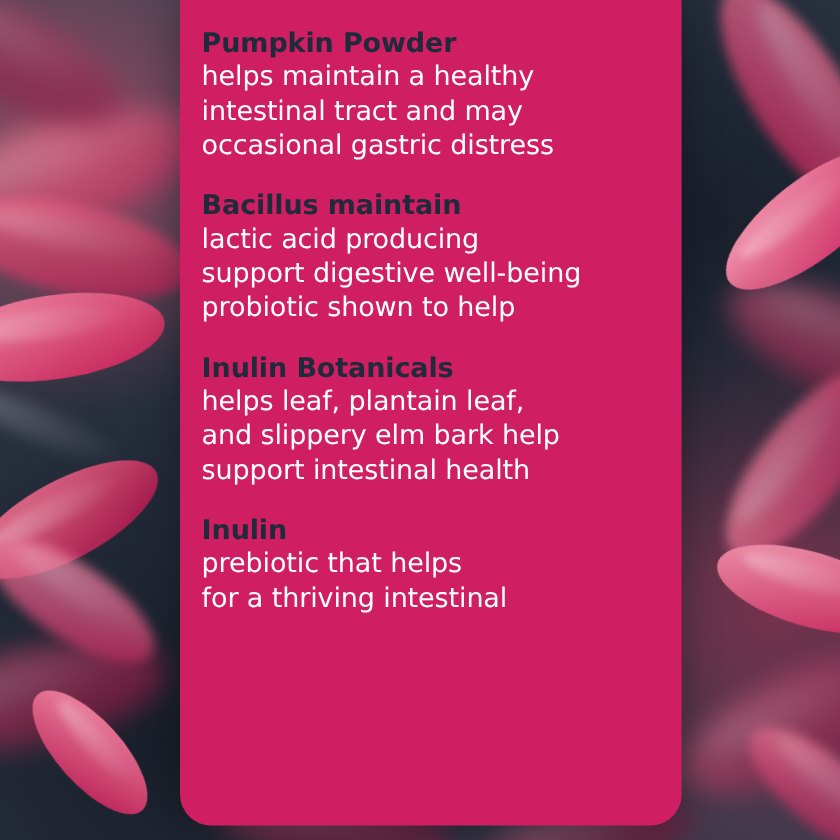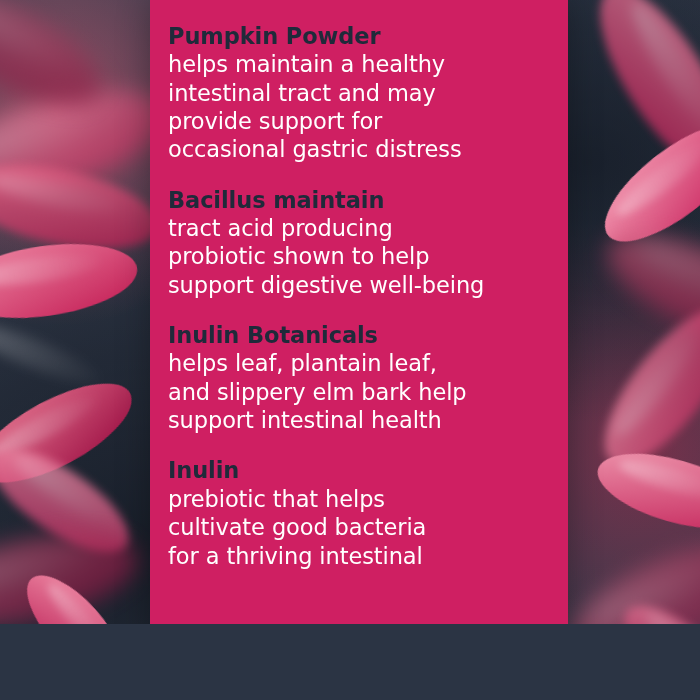--- a/index.html
+++ b/index.html
@@ -9,21 +9,21 @@
   body {
     width: 700px;
     height: 700px;
     overflow: hidden;
     font-family: "DejaVu Sans", sans-serif;
     background: #2b3444;
   }
   .stage {
     position: relative;
     width: 700px;
-    height: 624px;
+    height: 700px;
     overflow: hidden;
     background: #0f172a;
   }
   
   .bg {
     position: absolute;
     inset: 0;
     background:
       radial-gradient(circle at 8% 18%, rgba(233,90,120,0.55) 0%, rgba(233,90,120,0) 26%),
       radial-gradient(circle at 92% 72%, rgba(206,40,80,0.45) 0%, rgba(206,40,80,0) 30%),
@@ -173,41 +173,39 @@
       <div class="hl"></div>
     </div>
 
   <div class="panel">
     <div class="panel-inner">
 
       <div class="block">
         <div class="block-title">Pumpkin Powder</div>
         <div class="block-body">helps maintain a healthy</div>
         <div class="block-body">intestinal tract and may</div>
-        <div class="block-body">provide support for</div>
         <div class="block-body">occasional gastric distress</div>
       </div>
 
       <div class="block">
         <div class="block-title">Bacillus maintain</div>
-        <div class="block-body">tract acid producing</div>
+        <div class="block-body">lactic acid producing</div>
+        <div class="block-body">support digestive well-being</div>
         <div class="block-body">probiotic shown to help</div>
-        <div class="block-body">support digestive well-being</div>
       </div>
 
       <div class="block">
         <div class="block-title">Inulin Botanicals</div>
         <div class="block-body">helps leaf, plantain leaf,</div>
         <div class="block-body">and slippery elm bark help</div>
         <div class="block-body">support intestinal health</div>
       </div>
 
       <div class="block">
         <div class="block-title">Inulin</div>
         <div class="block-body">prebiotic that helps</div>
-        <div class="block-body">cultivate good bacteria</div>
         <div class="block-body">for a thriving intestinal</div>
       </div>
 
     </div>
   </div>
 
 </div>
 
 </body></html>

